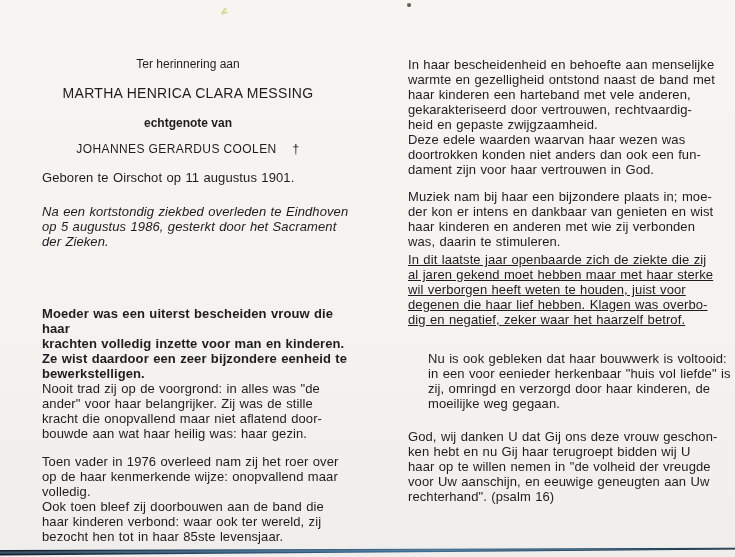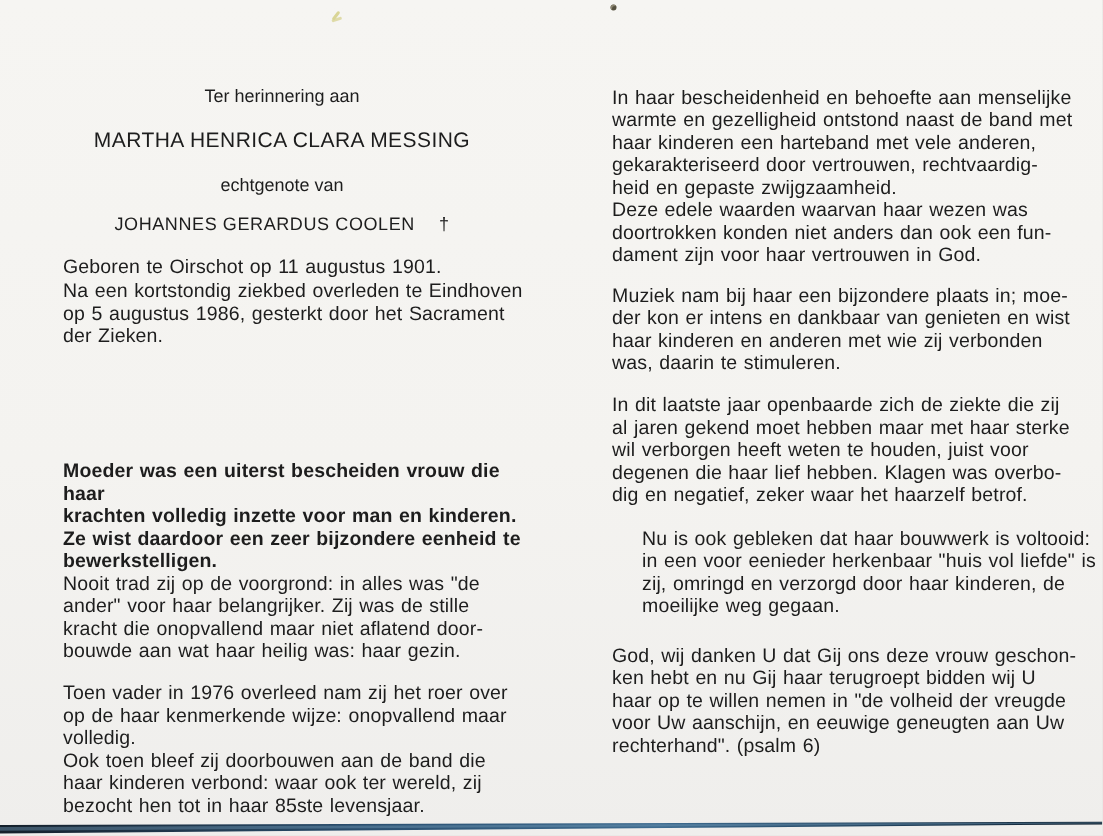--- a/index.html
+++ b/index.html
@@ -16,41 +16,41 @@
   .hdr {
     position: absolute;
     left: 42px;
     width: 292px;
     text-align: center;
     font-size: 12px;
     line-height: 15px;
   }
   .hdr-intro   { top: 57px; }
   .hdr-name    { top: 86px; font-weight: normal; font-size: 14px; letter-spacing: 0.3px; }
-  .hdr-rel     { top: 116px; }
+  .hdr-rel     { top: 116px; font-weight: bold; }
   .hdr-spouse  { top: 142px; letter-spacing: 0.4px; }
   .cross { margin-left: 16px; }
   .para {
     position: absolute;
     font-size: 13px;
     line-height: 15px;
     white-space: pre-line;
     word-spacing: 0.6px;
     letter-spacing: 0.1px;
   }
   .lcol { left: 42px; width: 316px; }
   .rcol { left: 408px; width: 314px; }
   .l-birth { top: 170px; }
-  .l-p1 { top: 186px; }
+  .l-p1 { top: 204px; font-style: italic; }
   .l-p2 { top: 306px; font-weight: bold; }
   .l-p3 { top: 381px; }
   .l-p4 { top: 454px; }
   .r-p1 { top: 57px; }
   .r-p2 { top: 189px; }
-  .r-p3 { top: 262px; }
+  .r-p3 { top: 252px; text-decoration: underline; }
   .r-p4 { top: 351px; margin-left: 20px; }
   .r-p5 { top: 429px; }
   .bottom-edge {
     position: absolute;
     left: 0; bottom: 0;
     width: 735px; height: 10px;
   }
   .scratch {
     position: absolute;
     left: 219px; top: 6px;
@@ -129,21 +129,21 @@
 degenen die haar lief hebben. Klagen was overbo-
 dig en negatief, zeker waar het haarzelf betrof.</div>
     <div class="para rcol r-p4">Nu is ook gebleken dat haar bouwwerk is voltooid:
 in een voor eenieder herkenbaar "huis vol liefde" is
 zij, omringd en verzorgd door haar kinderen, de
 moeilijke weg gegaan.</div>
     <div class="para rcol r-p5">God, wij danken U dat Gij ons deze vrouw geschon-
 ken hebt en nu Gij haar terugroept bidden wij U
 haar op te willen nemen in "de volheid der vreugde
 voor Uw aanschijn, en eeuwige geneugten aan Uw
-rechterhand". (psalm 6)</div>
+rechterhand". (psalm 16)</div>
   </div>
 
   <svg class="bottom-edge" width="735" height="10" viewBox="0 0 735 10">
     <defs>
       <linearGradient id="edgeGrad" x1="0" y1="0" x2="1" y2="0">
         <stop offset="0" stop-color="#141f2a"></stop>
         <stop offset="0.35" stop-color="#2c5273"></stop>
         <stop offset="0.6" stop-color="#3f6c90"></stop>
         <stop offset="0.85" stop-color="#1d3a52"></stop>
         <stop offset="1" stop-color="#10202e"></stop>

